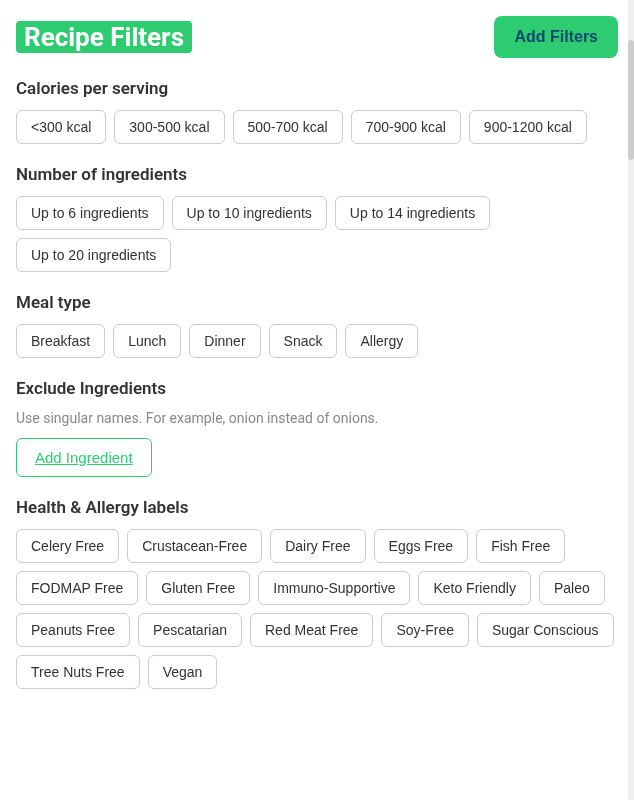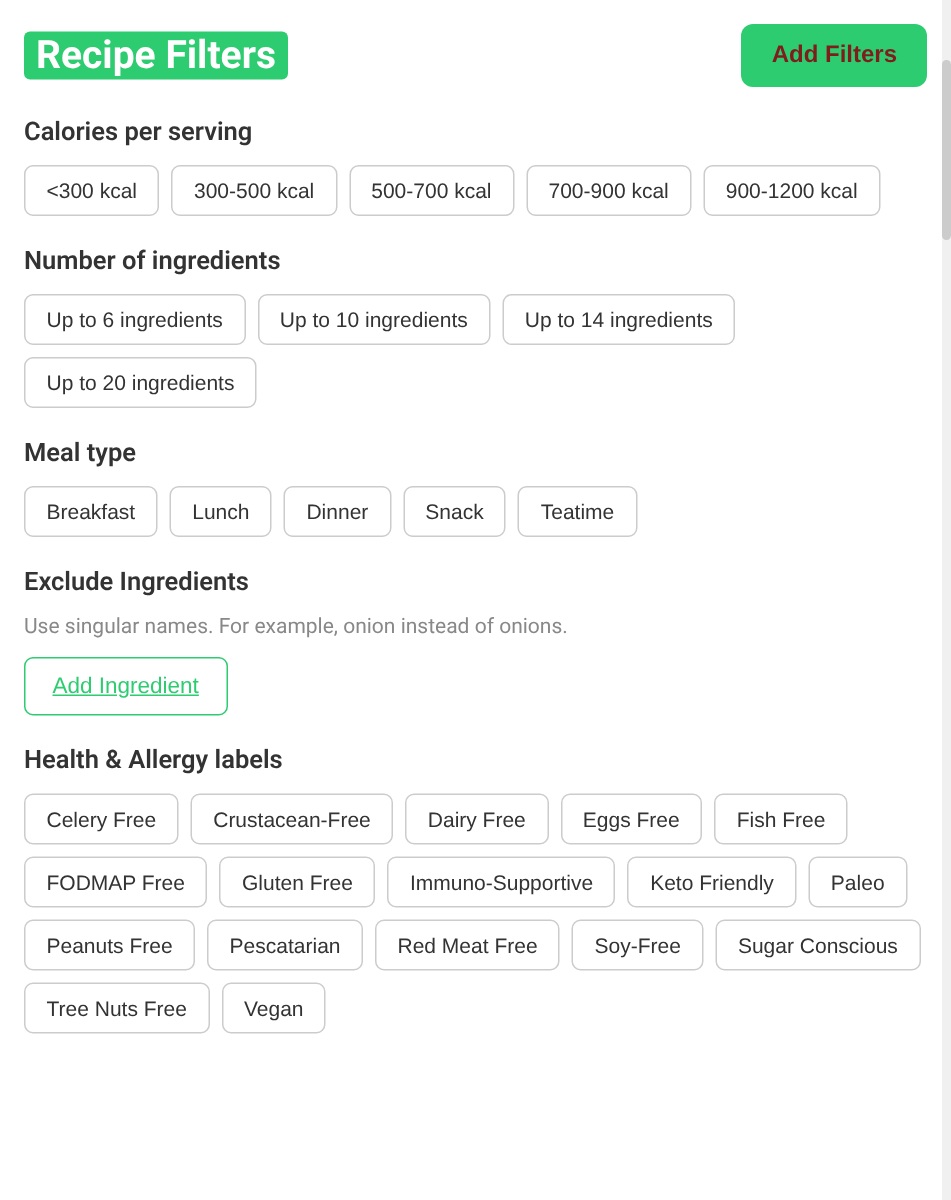--- a/index.html
+++ b/index.html
@@ -54,21 +54,21 @@
       color: #222;
       background: #2ecc71;
       padding: 1px 8px;
       border-radius: 4px;
       color: #fff;
       text-align: center;
     }
 
     .add-filters-btn {
       background: #2ecc71;
-      color: #7f1d1d;
+      color: #0c4a6e;
       border: none;
       border-radius: 8px;
       padding: 12px 20px;
       font-size: 16px;
       font-weight: 600;
       cursor: pointer;
     }
 
     
     .section {
@@ -154,21 +154,21 @@
       </div>
   </div>
 
   <div class="section">
     <div class="section-title">Meal type</div>
     <div class="chips-row" id="meal-type-chips">
         <button class="chip">Breakfast</button>
         <button class="chip">Lunch</button>
         <button class="chip">Dinner</button>
         <button class="chip">Snack</button>
-        <button class="chip">Teatime</button>
+        <button class="chip">Allergy</button>
       </div>
   </div>
 
   <div class="section">
     <div class="section-title">Exclude Ingredients</div>
     <div class="exclude-subtitle">Use singular names. For example, onion instead of onions.</div>
     <button class="add-ingredient-btn">Add Ingredient</button>
   </div>
 
   <div class="section">

